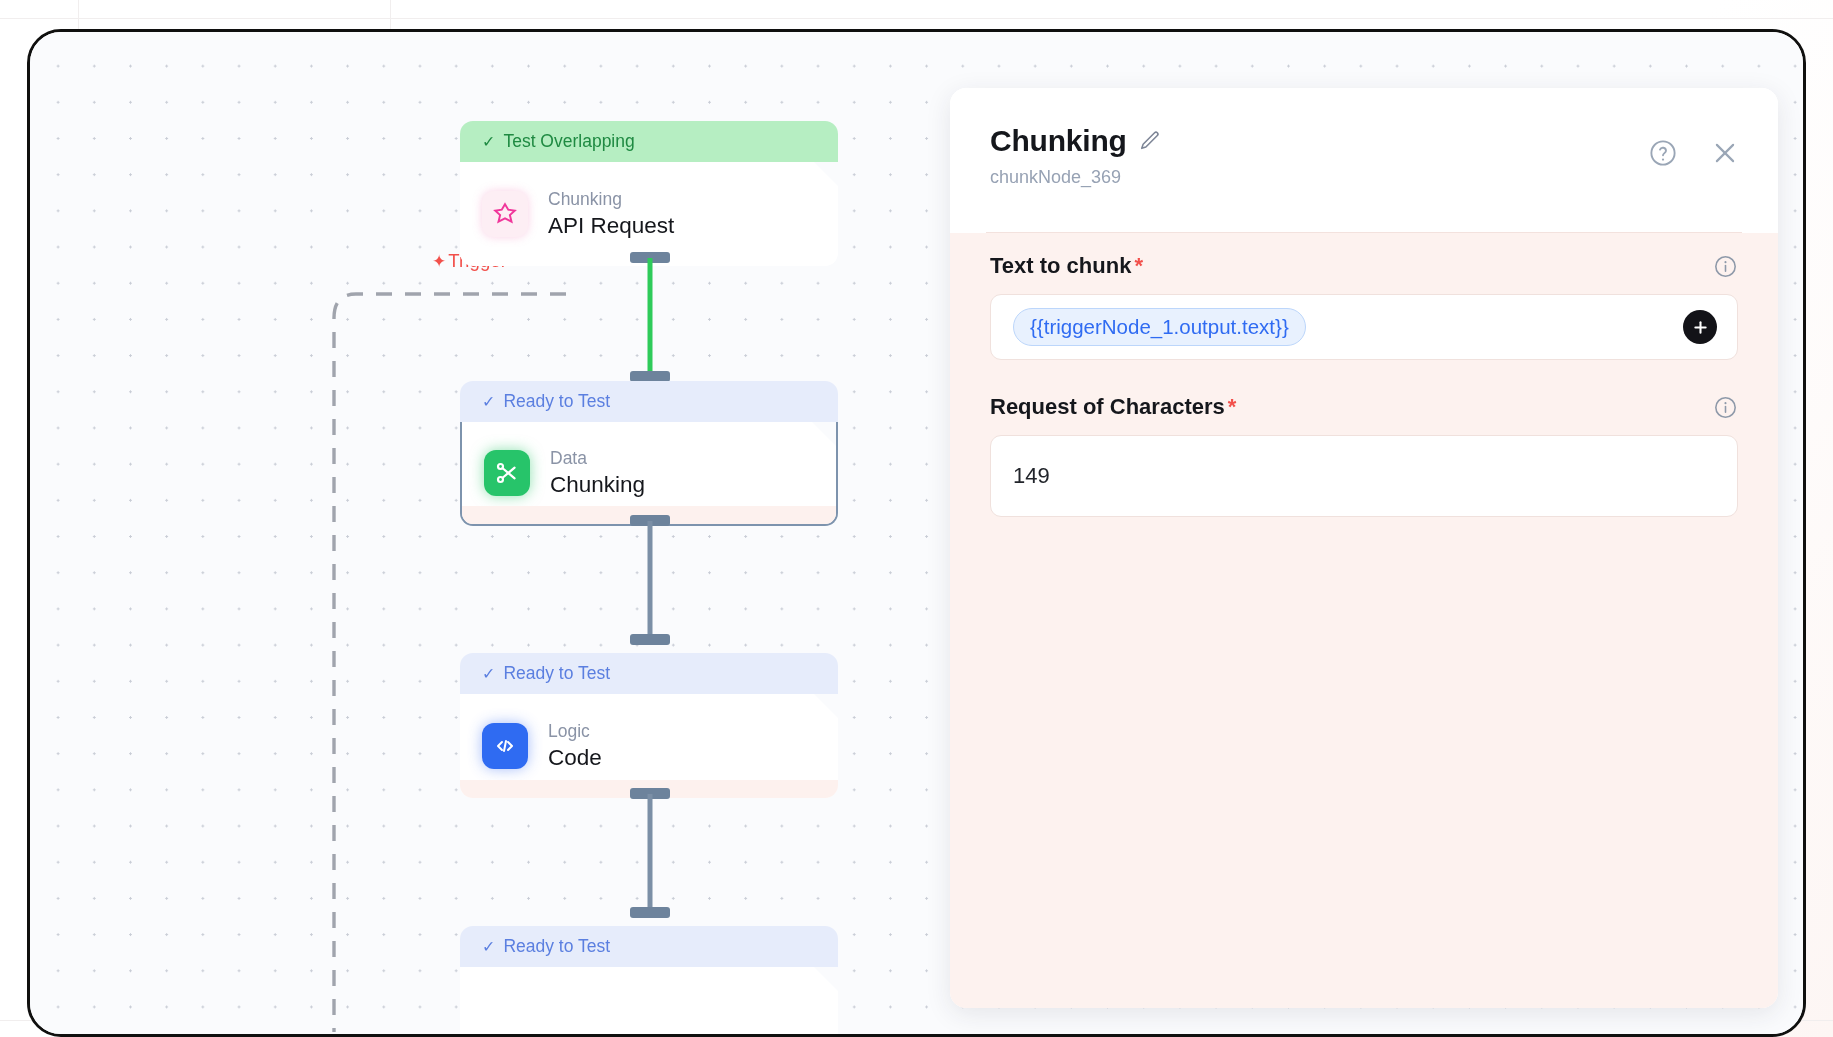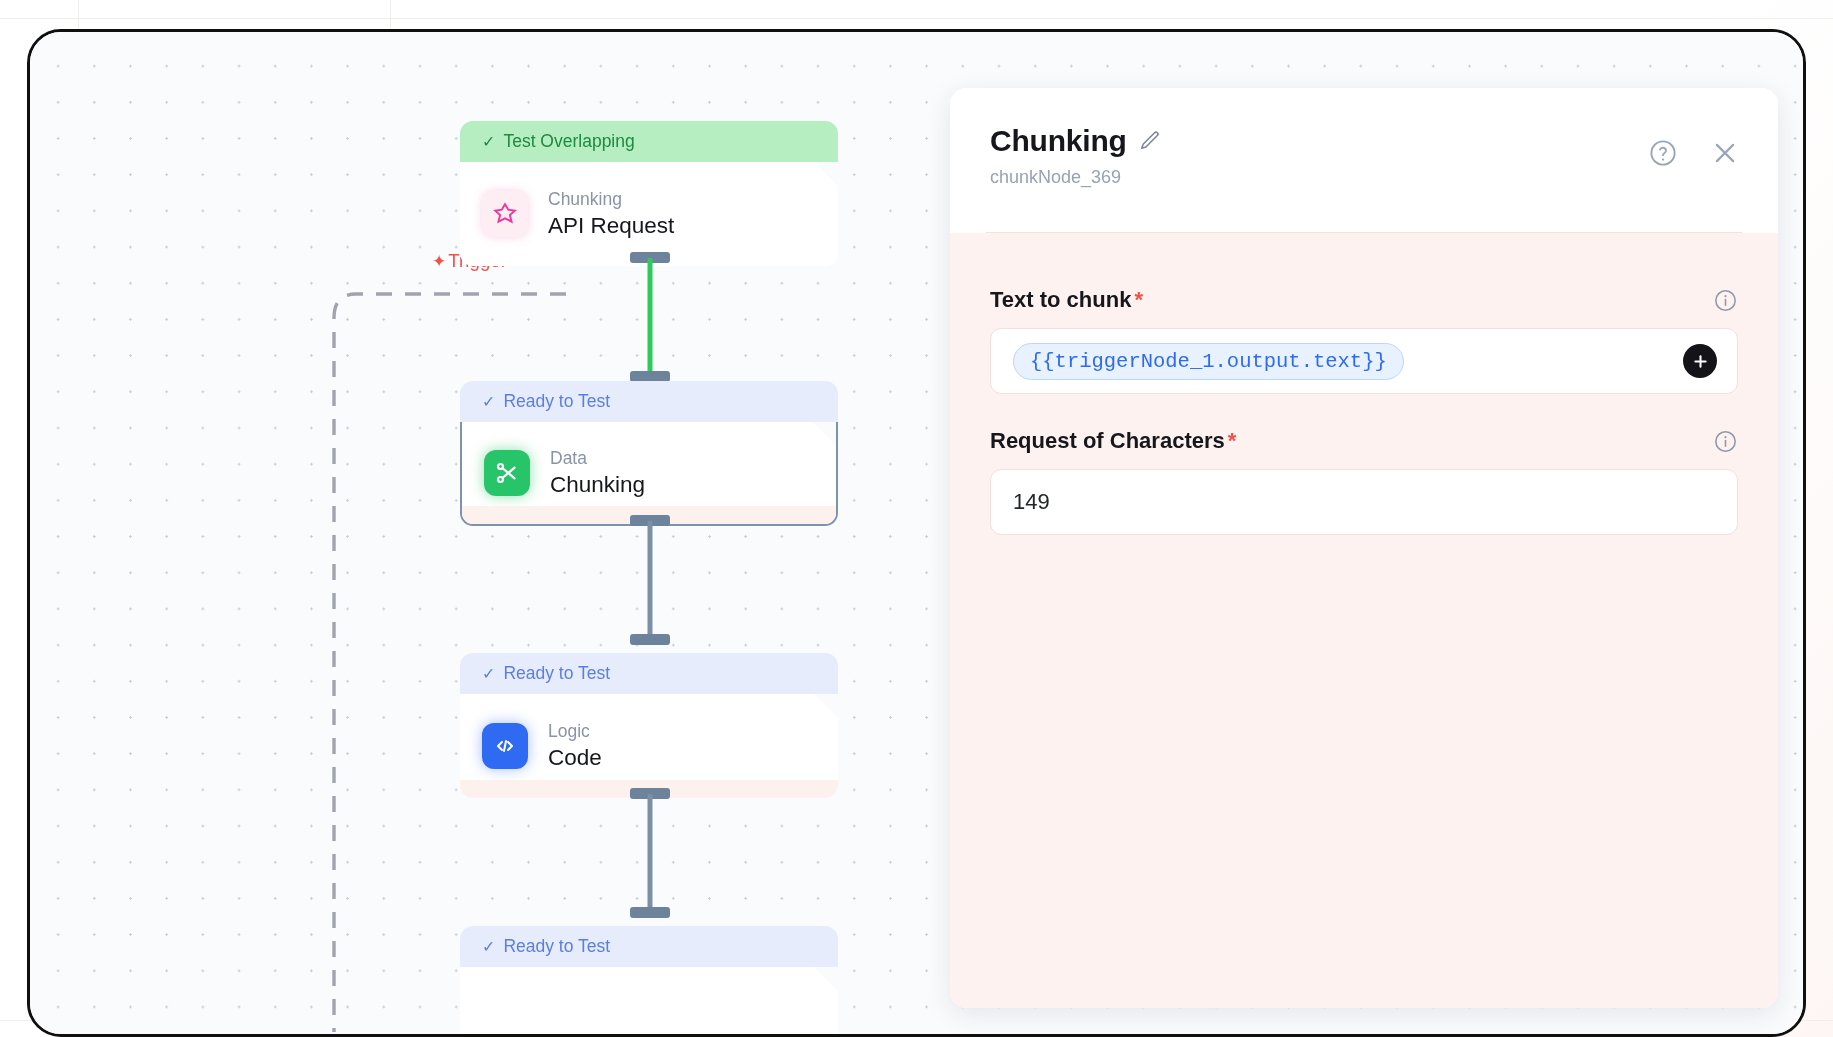--- a/index.html
+++ b/index.html
@@ -230,21 +230,21 @@
   .hdr-btn { display: flex; cursor: pointer; }
 
   .panel-divider {
     height: 1px;
     background: #f3e2de;
     margin: 0 36px;
   }
 
   .panel-body {
     background: #fdf2ef;
-    padding: 54px 40px 40px 40px;
+    padding: 20px 40px 40px 40px;
     height: calc(100% - 145px);
   }
 
   .field { margin-bottom: 34px; }
   .field-label-row {
     display: flex;
     align-items: center;
     justify-content: space-between;
     margin-bottom: 15px;
   }
@@ -268,21 +268,20 @@
   }
   .chip {
     display: inline-flex;
     align-items: center;
     background: #e8f1fe;
     border: 1px solid #bcd6fb;
     border-radius: 20px;
     padding: 6px 16px;
     font-size: 20.5px;
     color: #2f6bf2;
-    font-family: Liberation Mono, monospace;
   }
   .add-btn {
     position: absolute;
     right: 20px;
     top: 50%;
     transform: translateY(-50%);
     width: 34px; height: 34px;
     border-radius: 50%;
     background: #131318;
     display: flex;
@@ -293,21 +292,21 @@
   .add-btn svg { display: block; }
 
   .text-input {
     width: 100%;
     border: none;
     outline: none;
     background: transparent;
     font-family: "Liberation Sans", sans-serif;
     font-size: 22px;
     color: #22252b;
-    height: 64px;
+    height: 80px;
   }
 
   .accordion {
     display: flex;
     align-items: center;
     justify-content: space-between;
     padding-top: 18px;
     cursor: pointer;
   }
   .accordion-title {

